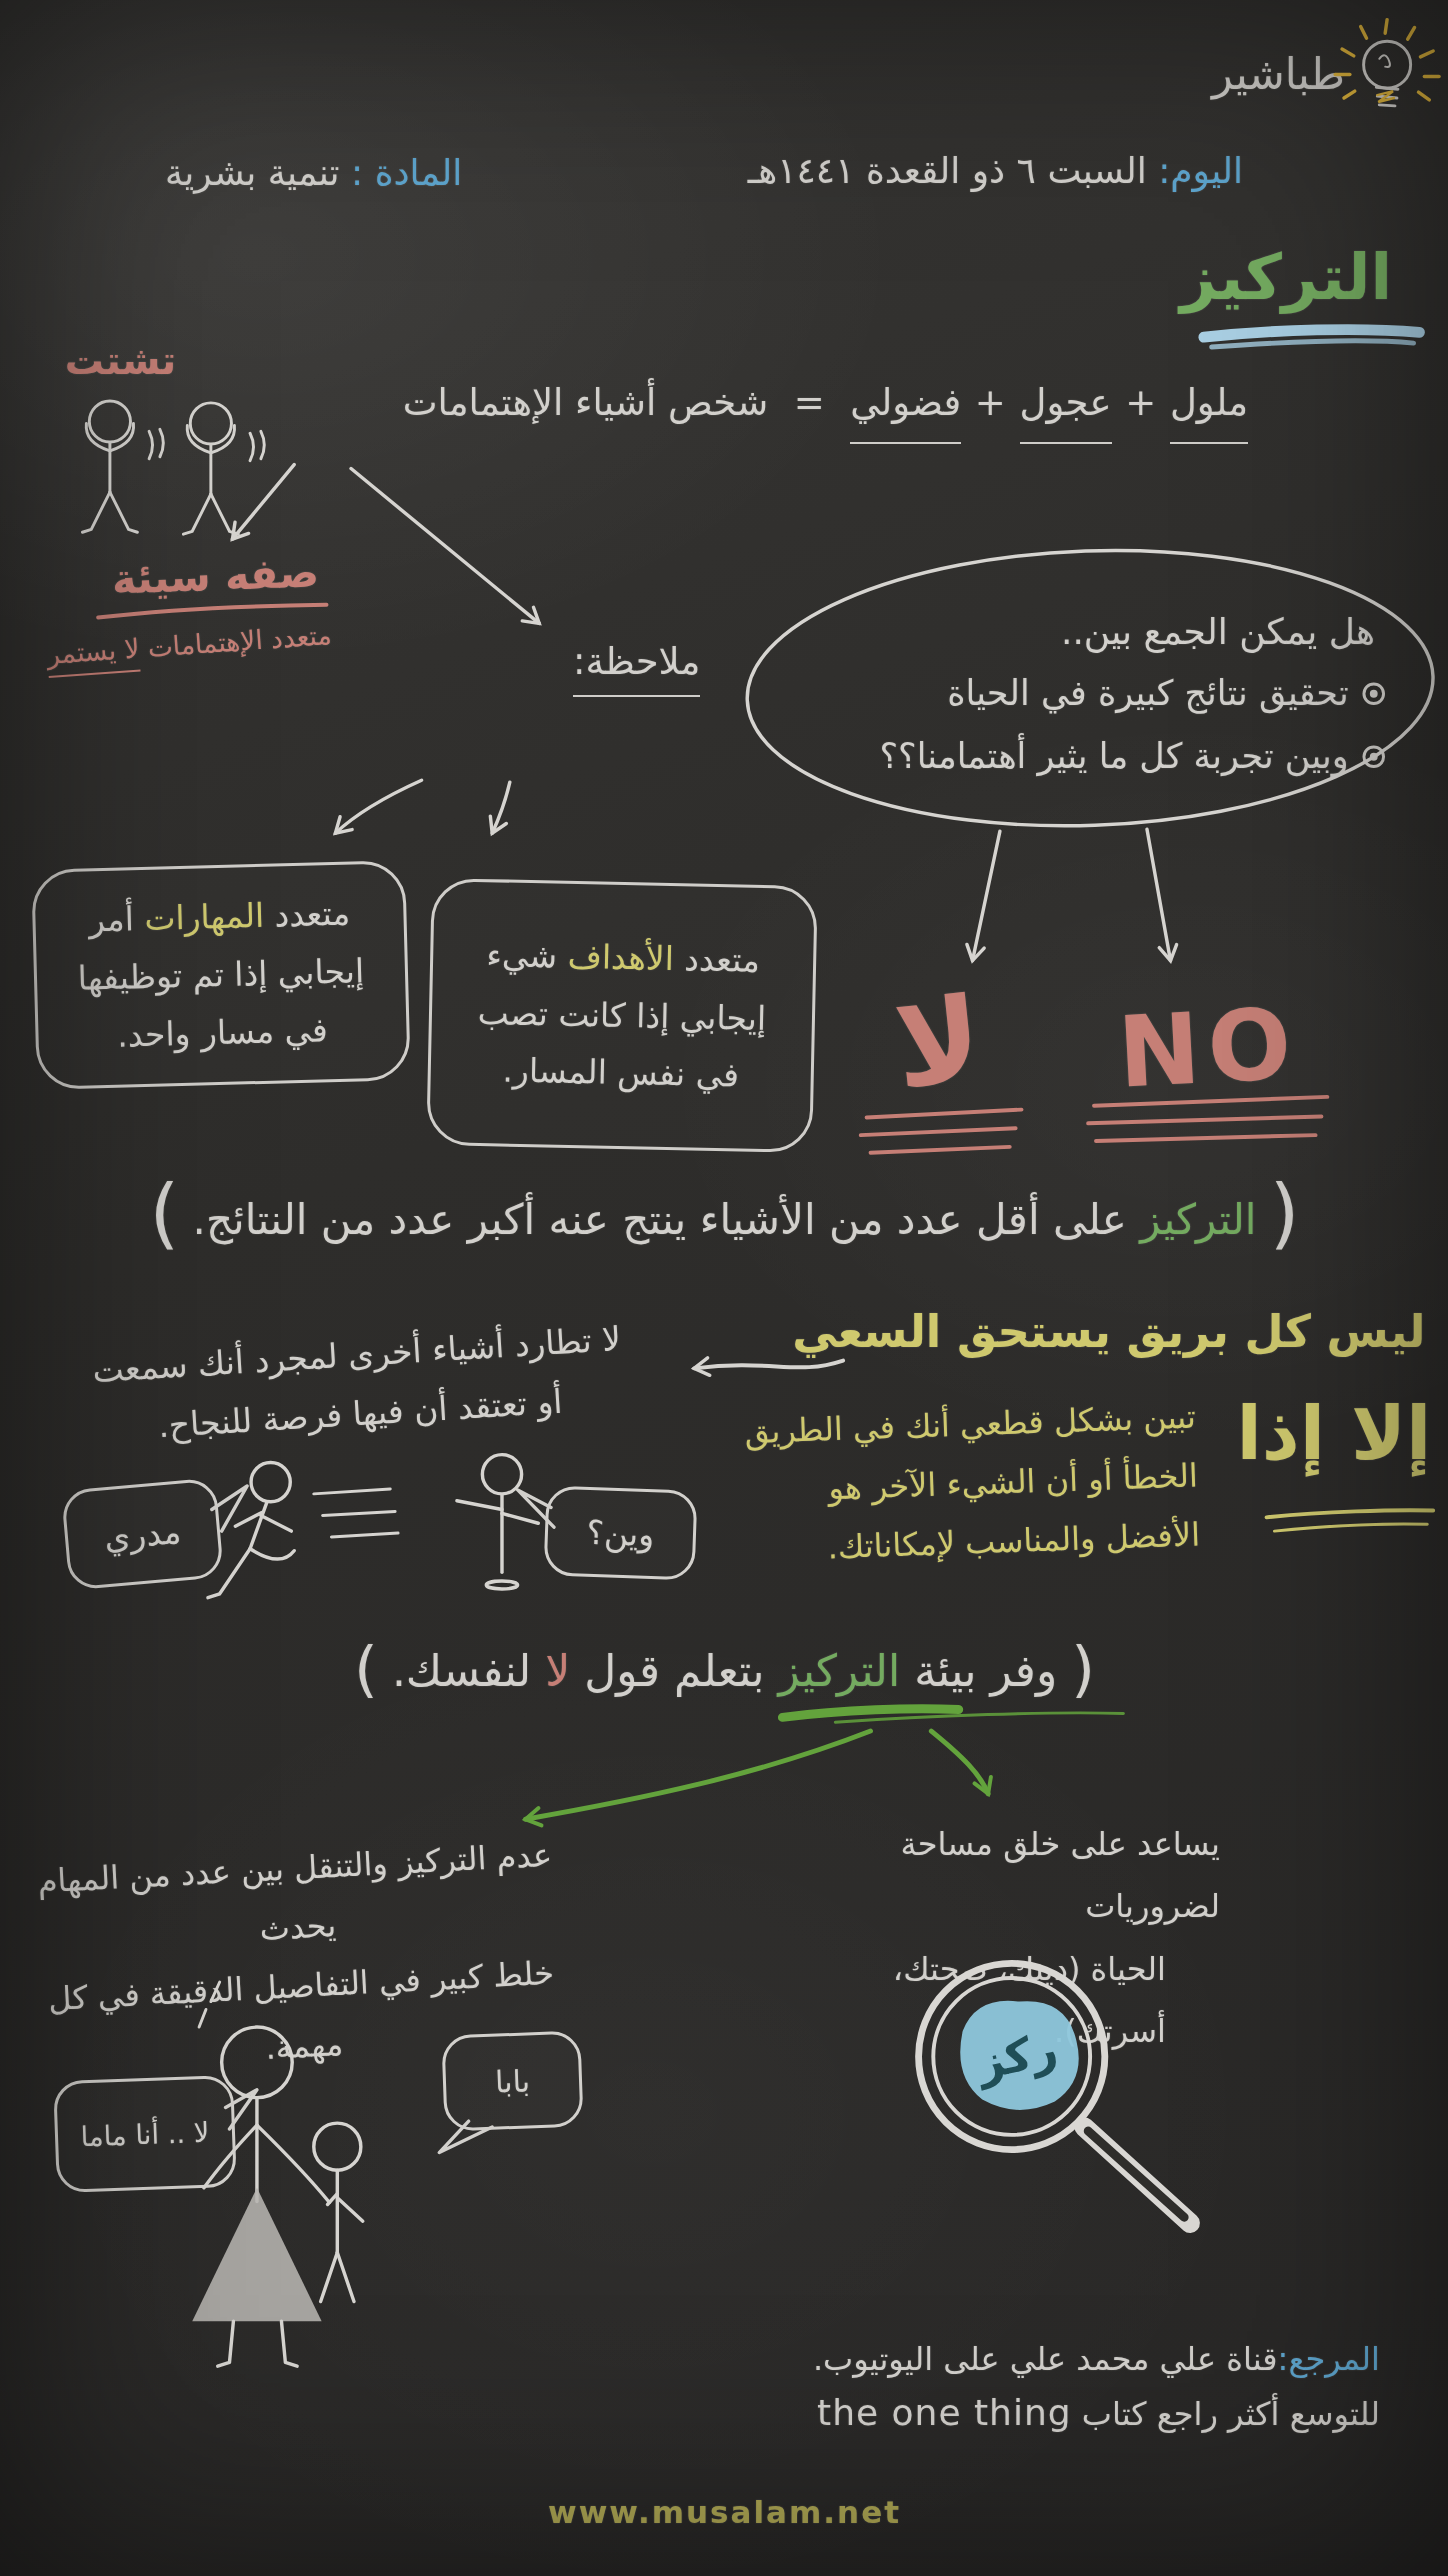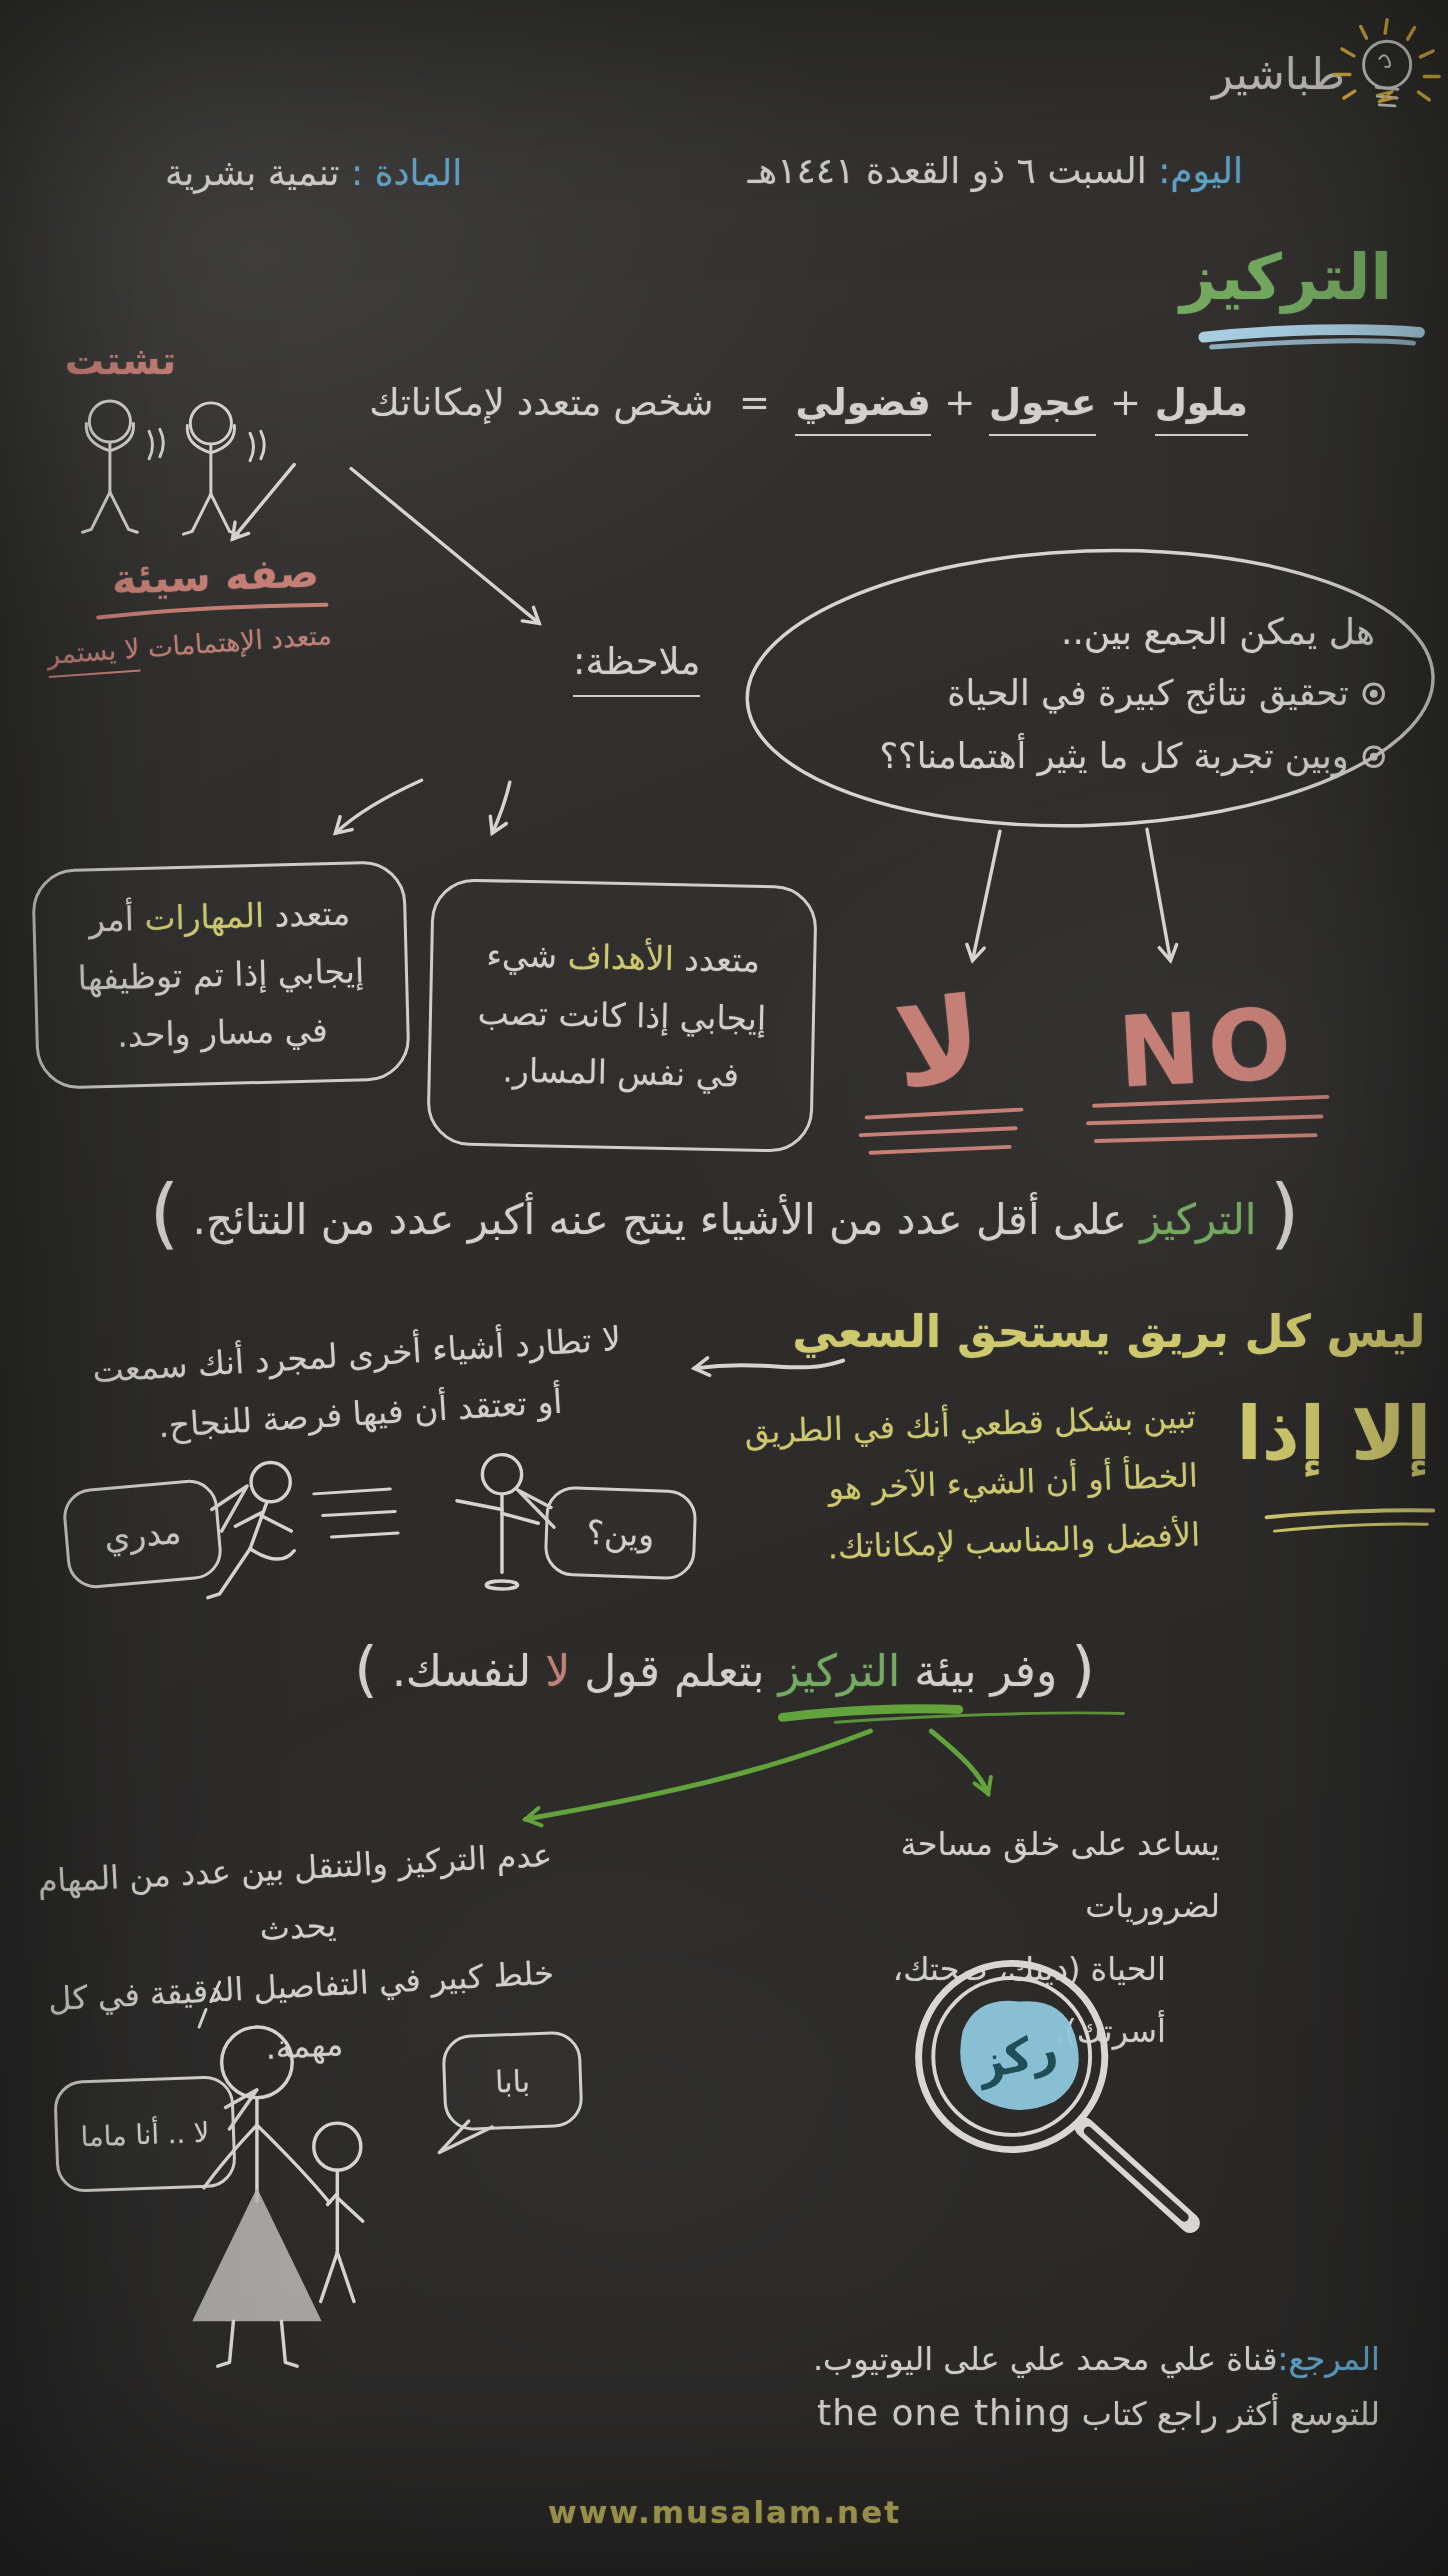--- a/index.html
+++ b/index.html
@@ -11,21 +11,21 @@
       radial-gradient(882px 608px at 82% 42%, rgba(255,255,255,0.03), transparent 62%),
       radial-gradient(980px 784px at 45% 82%, rgba(255,255,255,0.022), transparent 65%),
       linear-gradient(160deg,#363533 0%,#2e2d2b 42%,#282726 100%);
   }
   .board::after{content:"";position:absolute;inset:0;box-shadow:inset 0 0 235px rgba(0,0,0,.55);pointer-events:none;}
   .t{position:absolute;direction:rtl;color:#d2d0cc;text-shadow:0 0 2px rgba(235,235,228,.22);line-height:1.35;}
   .c-blue{color:#5ea6cf}.c-green{color:#74ab60}.c-yellow{color:#cfc96e}.c-red{color:#c67f76}
   .bold{font-weight:700}.center{text-align:center}.rightal{text-align:right}
   .ul-w{border-bottom:2.9px solid #cfcdc9;padding-bottom:7.8px;display:inline-block;}
   .ul-r{border-bottom:2.9px solid #c67f76;padding-bottom:2.9px;display:inline-block;}
-  .eq-ul{border-bottom:2.9px solid #cfcdc9;padding-bottom:6px;display:inline-block;font-weight:bold;}
+  .eq-ul{border-bottom:2.9px solid #cfcdc9;padding-bottom:14px;display:inline-block;}
   .eq-plus{margin:0 13.7px}.eq-eq{margin:0 25.5px}
   .bubble{position:absolute;border:3.4px solid #d2d0cc;border-radius:29px;display:flex;align-items:center;justify-content:center;
     direction:rtl;color:#d2d0cc;text-shadow:0 0 2px rgba(235,235,228,.22);background:rgba(255,255,255,0.015);}
   .sketch-box{position:absolute;border:3.4px solid #cfcdc9;border-radius:43px;box-sizing:border-box;
     display:flex;align-items:center;justify-content:center;text-align:center;direction:rtl;
     padding:15.7px 27.4px;font-size:33px;line-height:1.75;background:rgba(255,255,255,0.012);}
   .paren{font-size:76px;font-weight:400;position:relative;top:4.9px;line-height:0;}
   .paren2{font-size:61px;font-weight:400;position:relative;top:3.9px;line-height:0;}
   .opt-row{position:absolute;display:flex;direction:rtl;align-items:center;gap:11.8px;}
   svg.overlay{position:absolute;left:0;top:0;pointer-events:none;}
@@ -47,21 +47,21 @@
   <div class="t" style="left:165px;top:149px;font-size:36px;">
     <span class="c-blue">المادة :</span>
     <span>تنمية بشرية</span>
   </div>
 
   <div class="t bold c-green" style="right:57px;top:235px;font-size:63px;">
     <span>التركيز</span>
   </div>
 
   <div class="t" style="right:201px;top:378px;font-size:37px;white-space:nowrap;">
-    <span class="eq-ul">ملول</span><span class="eq-plus">+</span><span class="eq-ul">عجول</span><span class="eq-plus">+</span><span class="eq-ul">فضولي</span><span class="eq-eq">=</span><span>شخص متعدد لإمكاناتك</span>
+    <span class="eq-ul">ملول</span><span class="eq-plus">+</span><span class="eq-ul">عجول</span><span class="eq-plus">+</span><span class="eq-ul">فضولي</span><span class="eq-eq">=</span><span>شخص أشياء الإهتمامات</span>
   </div>
 
   <div class="t bold c-red center" style="left:47px;top:335px;width:147px;font-size:39px;">
     <span>تشتت</span>
   </div>
 
   <div class="t bold c-red center" style="left:93px;top:549px;width:245px;font-size:41px;transform:rotate(-2deg);">
     <span>صفه سيئة</span>
   </div>
   <div class="t c-red center" style="left:17.6px;top:627px;width:343px;font-size:26.5px;transform:rotate(-4deg);">

